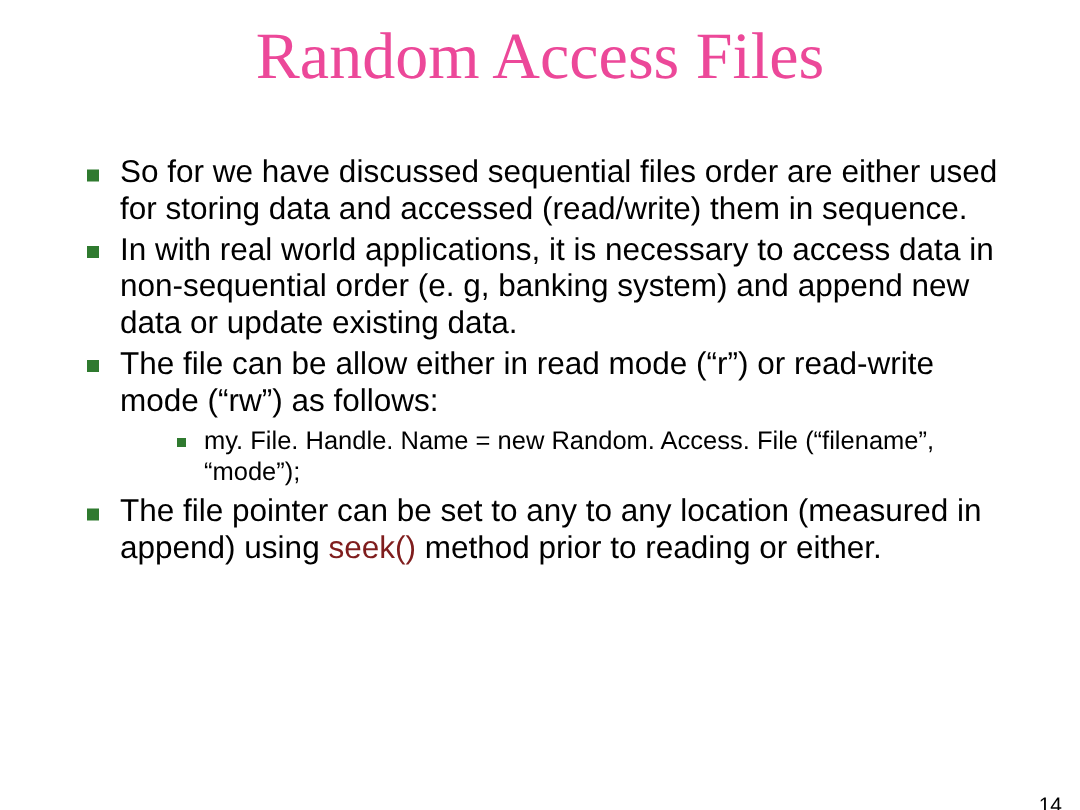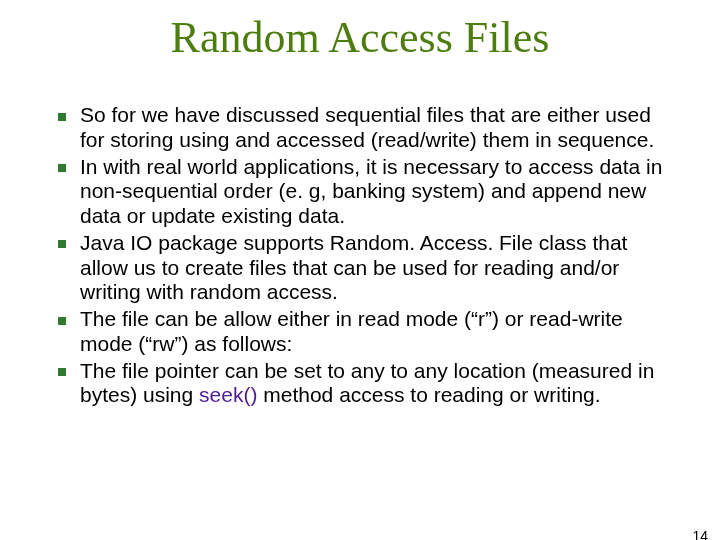--- a/index.html
+++ b/index.html
@@ -15,21 +15,21 @@
   .slide {
     position: relative;
     width: 720px;
     height: 540px;
     box-sizing: border-box;
   }
   .title {
     text-align: center;
     font-family: "Times New Roman", Times, serif;
     font-size: 44px;
-    color: #4d7c0f;
+    color: #ec4899;
     margin-top: 12px;
     margin-bottom: 40px;
     font-weight: normal;
   }
   .content {
     padding: 0 46px 0 46px;
   }
   ul.top {
     list-style: none;
     padding: 0;
@@ -66,45 +66,47 @@
   }
   ul.sub > li::before {
     content: "";
     position: absolute;
     left: 10px;
     top: 0.45em;
     width: 6px;
     height: 6px;
     background: #2f7a2f;
   }
-  .red { color: #4c1d95; }
+  .red { color: #7f1d1d; }
   .pagenum {
     position: absolute;
     right: 12px;
     bottom: 8px;
     font-size: 14px;
     font-family: Arial, sans-serif;
     color: #000;
   }
 </style>
 </head>
 <body>
 
 <div class="slide">
 
   <div class="title">Random Access Files</div>
 
   <div class="content">
     <ul class="top">
-      <li>So for we have discussed sequential files that are either used for storing using and accessed (read/write) them in sequence.</li>
+      <li>So for we have discussed sequential files order are either used for storing data and accessed (read/write) them in sequence.</li>
       <li>In with real world applications, it is necessary to access data in non-sequential order (e. g, banking system) and append new data or update existing data.</li>
-      <li>Java IO package supports Random. Access. File class that allow us to create files that can be used for reading and/or writing with random access.</li>
       <li>
         <span>The file can be allow either in read mode (“r”)  or read-write mode (“rw”) as follows:</span>
+        <ul class="sub">
+          <li>my. File. Handle. Name = new Random. Access. File (“filename”, “mode”);</li>
+        </ul>
       </li>
       <li>
-        <span>The file pointer can be set to any to any location (measured in bytes) using </span><span class="red">seek()</span><span> method access to reading or writing.</span>
+        <span>The file pointer can be set to any to any location (measured in append) using </span><span class="red">seek()</span><span> method prior to reading or either.</span>
       </li>
     </ul>
   </div>
 
   <div class="pagenum">14</div>
 </div>
 
 </body></html>

